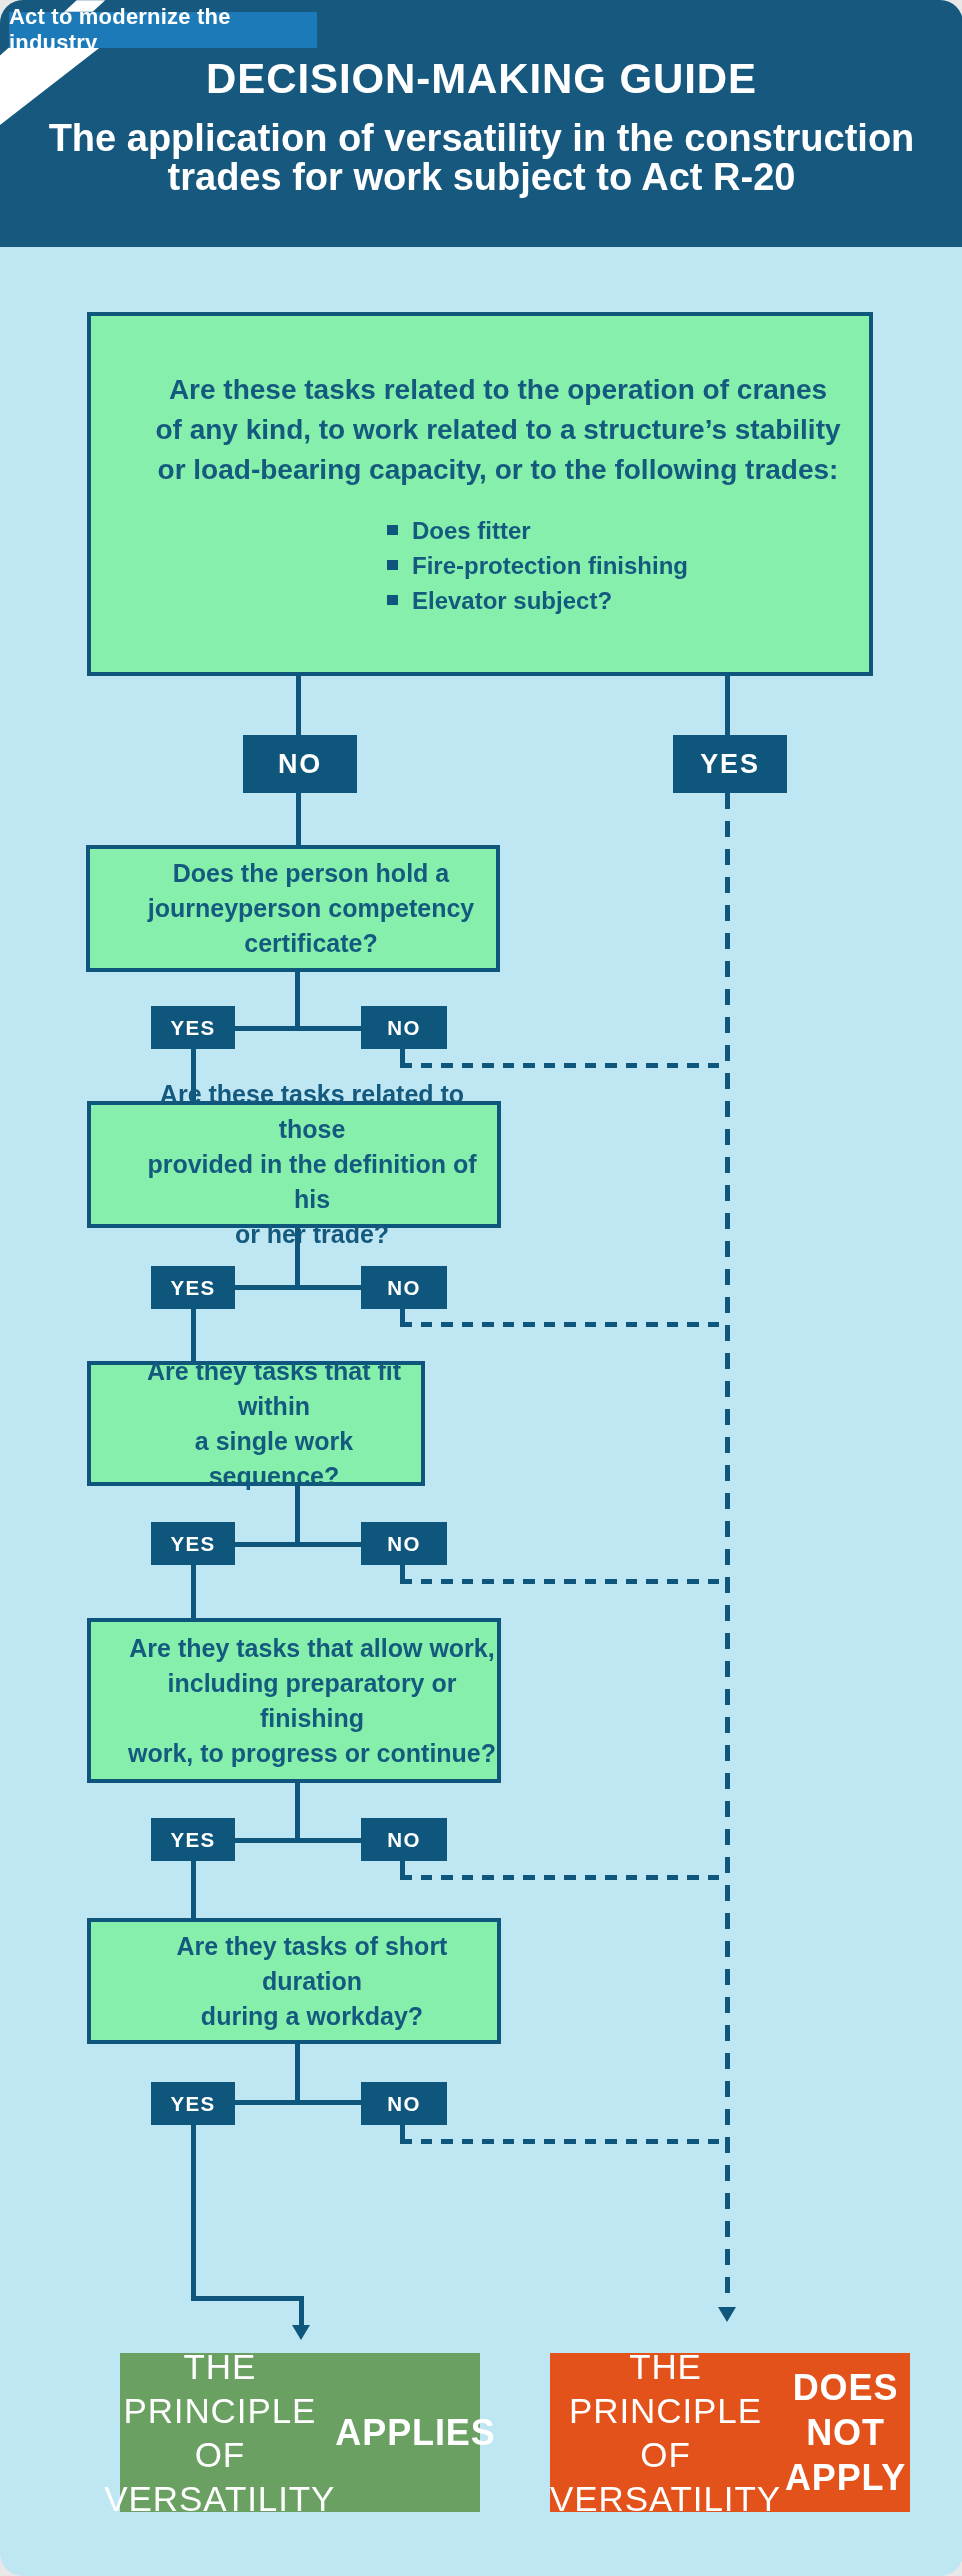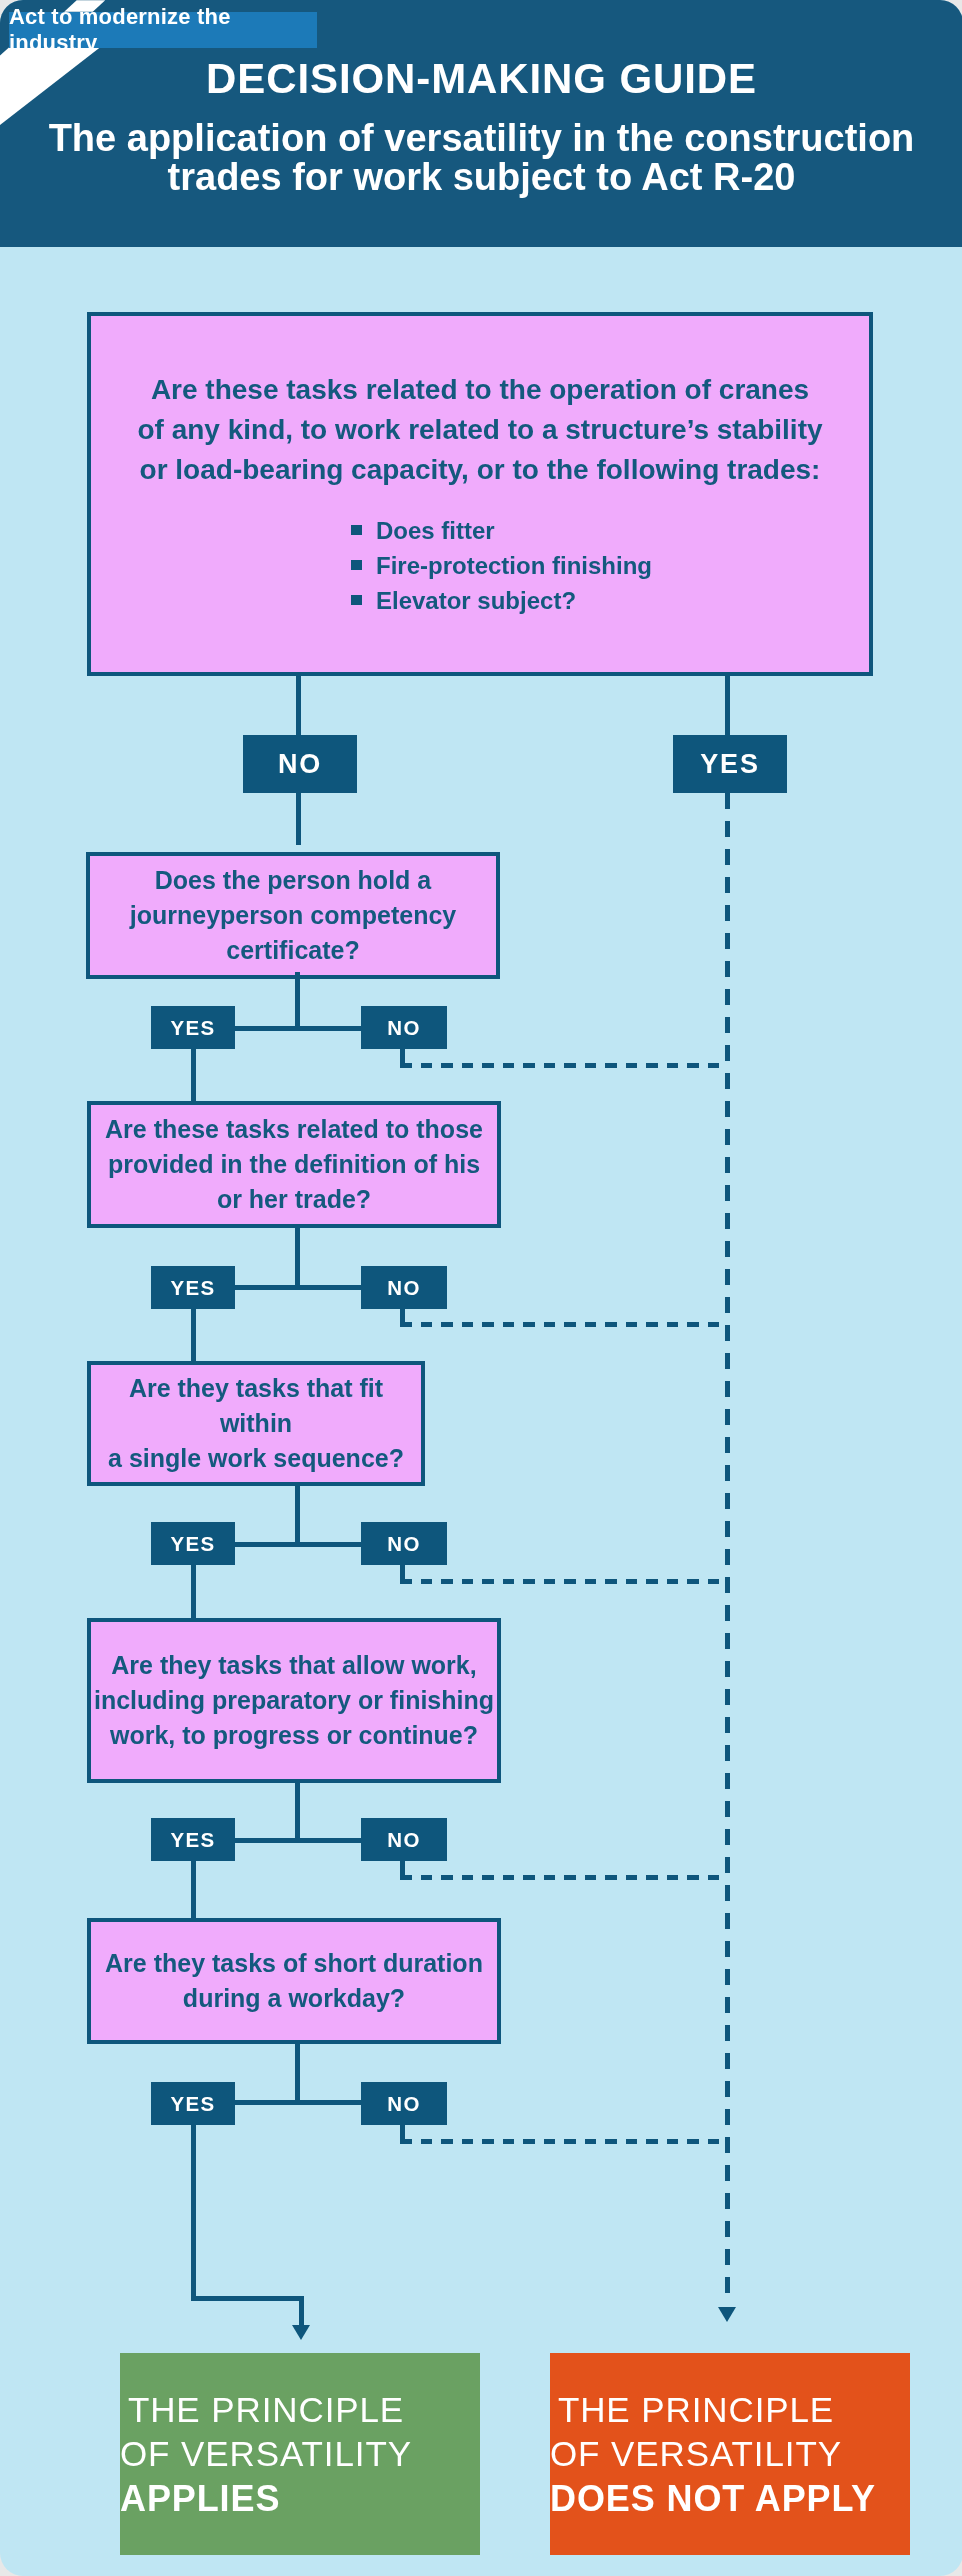--- a/index.html
+++ b/index.html
@@ -22,23 +22,23 @@
     position:absolute;left:0;top:55px;width:963px;text-align:center;
     color:#ffffff;font-weight:bold;font-size:42px;letter-spacing:0.9px;
   }
   .subtitle{
     position:absolute;left:0;top:119px;width:963px;text-align:center;
     color:#ffffff;font-weight:bold;font-size:38px;line-height:39px;
   }
   
   .ml{white-space:pre-line;}
   .qbox{
-    position:absolute;background:#f0abfc;border:4.5px solid #0e567c;box-sizing:border-box;
+    position:absolute;background:#86efac;border:4.5px solid #0e567c;box-sizing:border-box;
     display:flex;align-items:center;justify-content:center;text-align:center;
-    color:#14597e;font-weight:bold;
+    color:#14597e;font-weight:bold;padding-left:36px;
   }
   .qbox .qtext{width:100%;}
   .root-box{font-size:28px;line-height:40px;}
   .stage-box{font-size:25px;line-height:35px;}
   .vline{position:absolute;width:4.5px;background:#0e567c;}
   .hline{position:absolute;height:4.5px;background:#0e567c;}
   .dash-h{
     position:absolute;height:4.5px;
     background:repeating-linear-gradient(to right,#0e567c 0 11.6px,transparent 11.6px 20.5px);
   }
@@ -56,22 +56,22 @@
     position:absolute;width:0;height:0;
     border-left:9.8px solid transparent;border-right:9.8px solid transparent;
     border-top:15px solid #0e567c;
   }
   
   .trades{list-style:none;margin:23px 0 0 260px;padding:0;text-align:left;}
   .trades li{display:flex;align-items:flex-start;font-size:24px;line-height:35px;color:#14597e;font-weight:bold;}
   .bullet-sq{flex:0 0 auto;width:10.7px;height:10.7px;background:#0e567c;margin:11.6px 14.3px 0 0;}
   
   .outcome{
-    position:absolute;width:360px;height:202px;color:#ffffff;text-align:center;
-    display:flex;flex-direction:column;align-items:flex-start;justify-content:center;
+    position:absolute;width:360px;height:159px;color:#ffffff;text-align:center;
+    display:flex;flex-direction:row;align-items:center;justify-content:center;
   }
   .outcome-intro{font-size:35px;line-height:44px;font-weight:normal;letter-spacing:0.9px;}
   .outcome-strong{font-size:36px;line-height:45px;font-weight:bold;letter-spacing:0.9px;}
   .outcome-green{background:#6aa162;}
   .outcome-orange{background:#e3521b;}
 </style>
 </head>
 <body>
 
 <div class="page">
@@ -113,21 +113,21 @@
 
   <div class="vline" style="left:296px;top:676px;height:60px;"></div>
   <div class="vline" style="left:725px;top:676px;height:60px;"></div>
   <div class="label-box label-big" style="left:243px;top:735px;">NO</div>
   <div class="label-box label-big" style="left:673px;top:735px;">YES</div>
   <div class="vline" style="left:296px;top:793px;height:52px;"></div>
 
   <div class="dash-v" style="left:725px;top:793px;height:1512px;"></div>
   <div class="arrow-down" style="left:718px;top:2307px;"></div>
 
-  <div class="qbox stage-box" style="left:86px;top:845px;width:414px;height:127px;margin-top:7px;">
+  <div class="qbox stage-box" style="left:86px;top:845px;width:414px;height:127px;">
     <div class="qtext ml">Does the person hold a
 journeyperson competency
 certificate?</div>
   </div>
   <div class="vline" style="left:295px;top:972px;height:56px;"></div>
   <div class="hline" style="left:234px;top:1026px;width:127px;"></div>
   <div class="label-box label-small" style="left:151px;top:1006px;width:84px;">YES</div>
   <div class="label-box label-small" style="left:361px;top:1006px;">NO</div>
   <div class="vline" style="left:400px;top:1049px;height:16px;"></div>
   <div class="dash-h" style="left:400px;top:1063px;width:326px;"></div>

